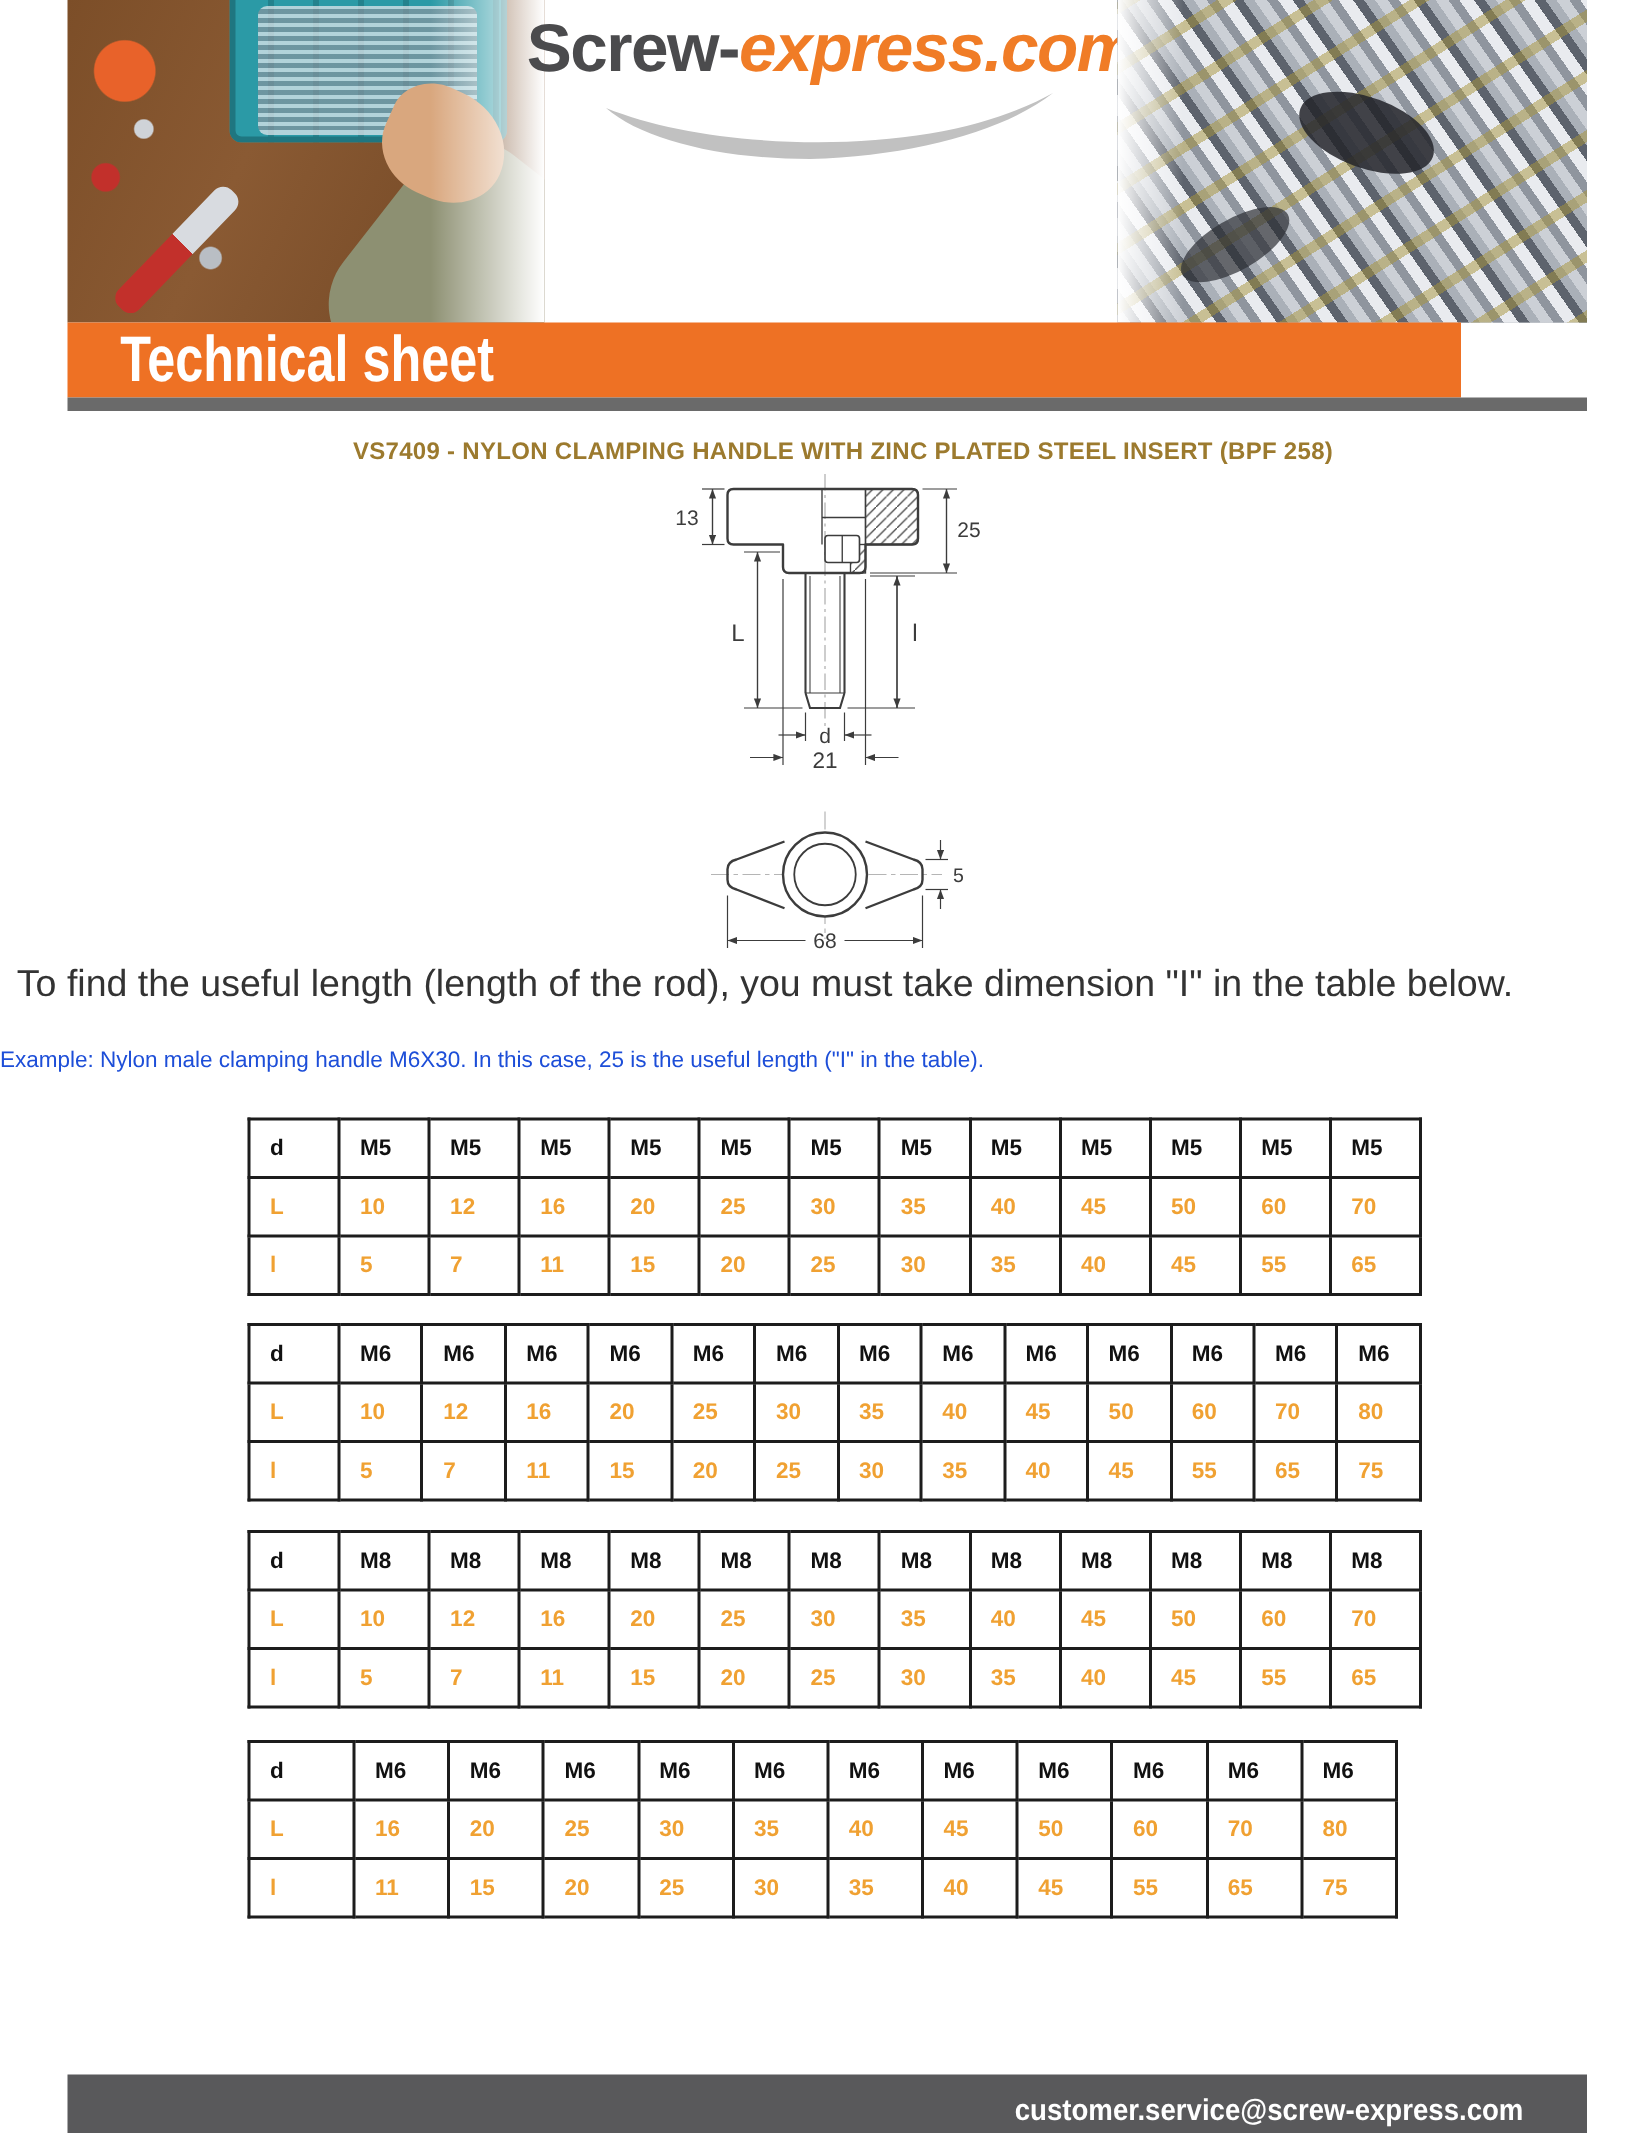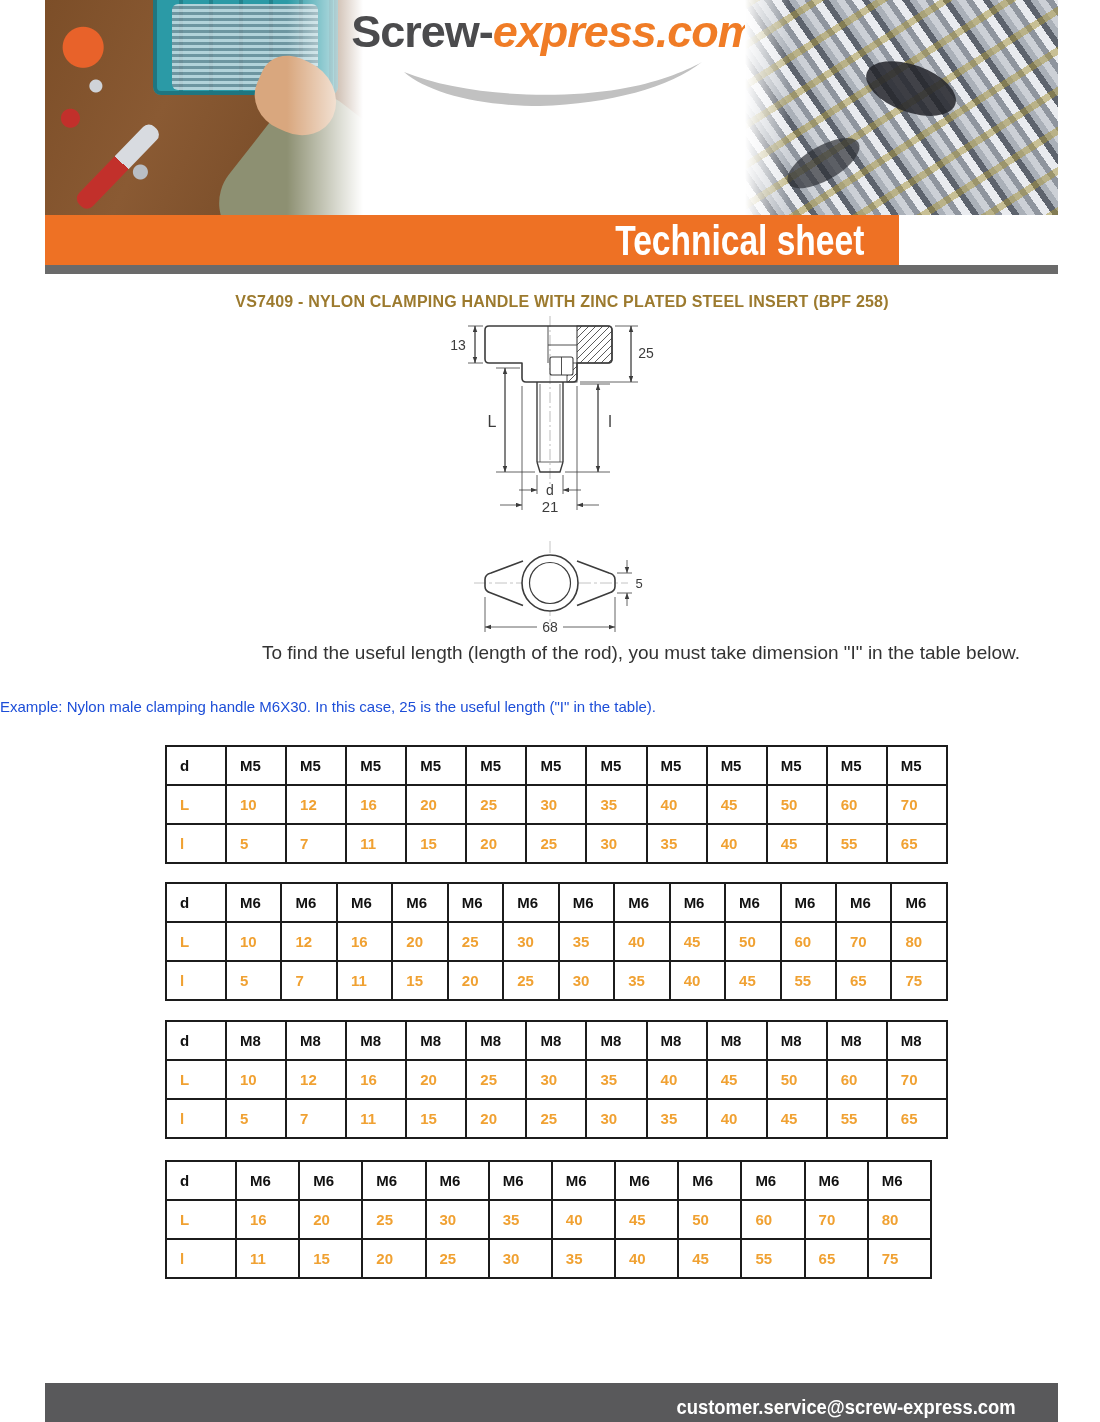--- a/index.html
+++ b/index.html
@@ -41,30 +41,30 @@
   .photo-right .fade{position:absolute;left:0;top:0;width:14%;height:100%;
       background:linear-gradient(to left,rgba(255,255,255,0),#fff);}
 
   .logo-zone{position:absolute;left:363px;top:0;width:382px;height:215px;background:#fff;
       display:flex;flex-direction:column;align-items:center;justify-content:flex-start;padding-top:6px;}
   .logo-line{white-space:nowrap;font-weight:bold;font-size:45px;letter-spacing:-1px;}
   .logo-dark{color:#4b4b4d;}
   .logo-orange{color:#f07c26;font-style:italic;}
   .swoosh{margin-top:2px;}
 
-  .banner{position:absolute;left:45px;top:215px;width:854px;height:50px;background:#ee7124;
-      display:flex;align-items:center;justify-content:flex-end;}
+  .banner{position:absolute;left:45px;top:215px;width:929px;height:50px;background:#ee7124;
+      display:flex;align-items:center;justify-content:flex-start;}
   .banner-text{color:#fff;font-weight:bold;font-size:43px;transform:scaleX(.78);letter-spacing:0;}
   .gray-strip{position:absolute;left:45px;top:265px;width:1013px;height:9px;background:#6a6a6a;}
 
   
   .sheet-title{position:absolute;left:12px;top:293px;width:1100px;text-align:center;
       color:#9c7a2e;font-weight:bold;font-size:16px;letter-spacing:.2px;}
-  .note{position:absolute;left:0;top:642px;width:1020px;text-align:right;
-      color:#333;font-size:19px;}
+  .note{position:absolute;left:0;top:642px;width:1020px;text-align:center;
+      color:#333;font-size:25px;}
   .example{position:absolute;left:0;top:698px;width:1100px;text-align:left;
       color:#1d4ed8;font-size:15px;}
 
   
   .dwg{position:absolute;}
   .dwg text{font-family:"Liberation Sans",sans-serif;fill:#3c3c3c;}
 
   
   .tbl-wrap{position:absolute;left:165px;}
   .tbl-wrap table{border-collapse:collapse;table-layout:fixed;}

